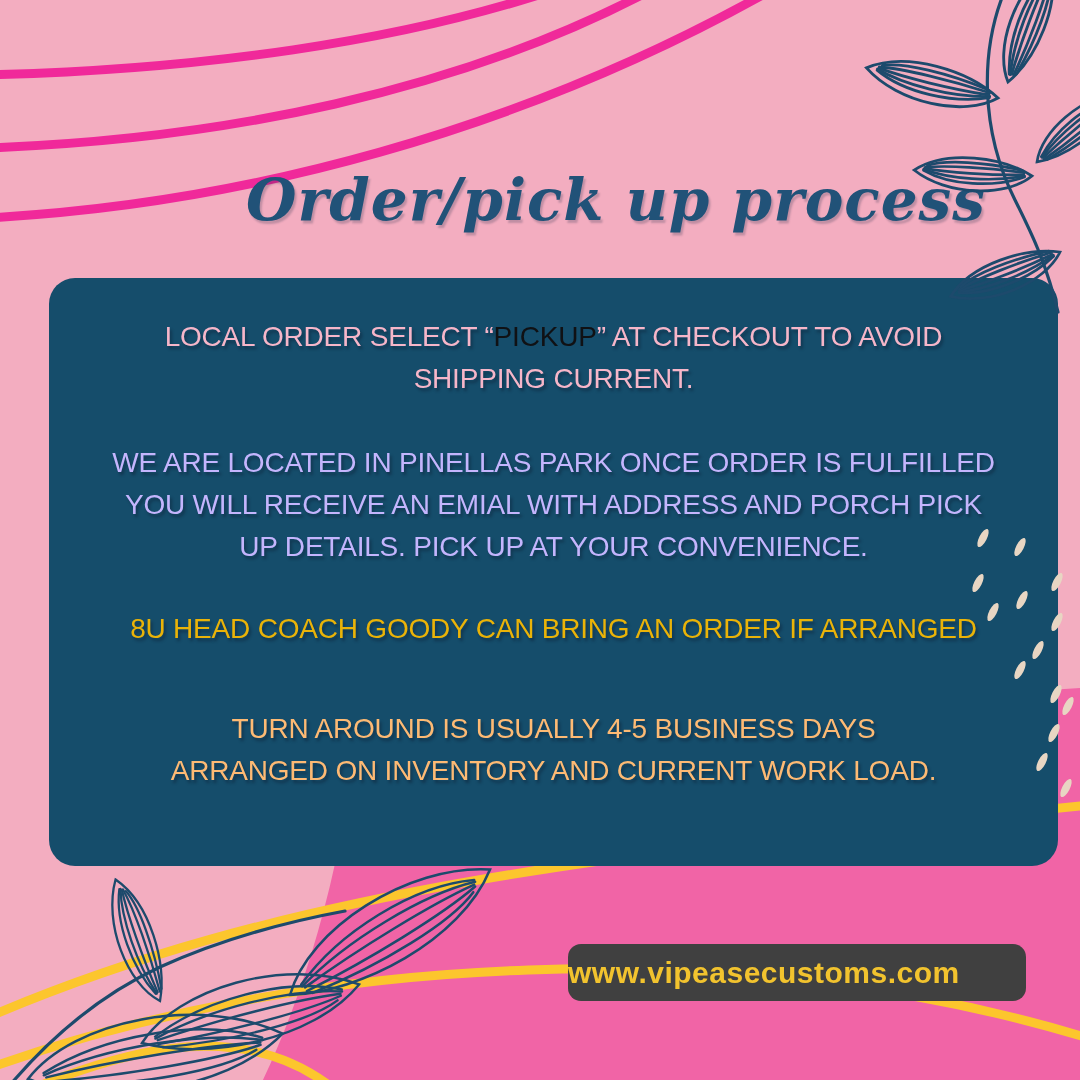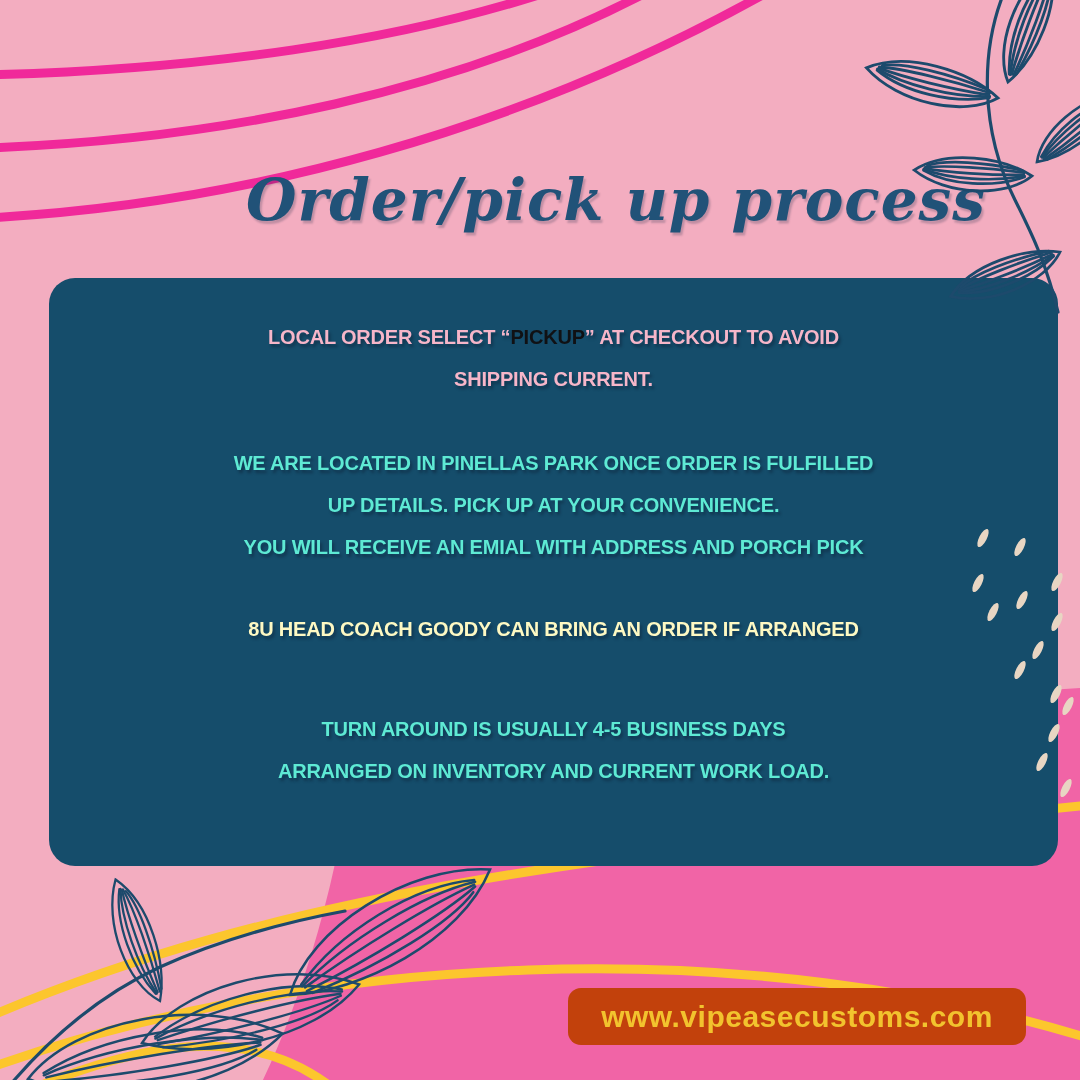--- a/index.html
+++ b/index.html
@@ -21,37 +21,37 @@
     text-shadow:2px 3px 2px rgba(15,30,60,.22);
   }
   
   .card{
     position:absolute;left:49px;top:278px;width:1009px;height:588px;
     background:#154d6b;border-radius:26px;
     box-sizing:border-box;padding-top:38px;
     text-align:center;
   }
   .card p{
-    margin:0 auto;font-weight:bold;font-size:20px;line-height:42px;
+    margin:0 auto;font-weight:normal;font-size:28px;line-height:42px;
     letter-spacing:-0.2px;
     text-shadow:2px 3px 3px rgba(10,15,35,.38);
   }
   .card .line{display:block;white-space:nowrap;}
   .p1{color:#f6b6c9;width:920px;margin-bottom:42px !important;}
   .p1 .hl{color:#101114;text-shadow:none;}
-  .p2{color:#5eead4;margin-bottom:40px !important;}
-  .p3{color:#fef9c3;margin-bottom:58px !important;}
-  .p4{color:#5eead4;}
+  .p2{color:#c4b5fd;margin-bottom:40px !important;}
+  .p3{color:#eab308;margin-bottom:58px !important;}
+  .p4{color:#fdba74;}
   
   .site-btn{
-    position:absolute;left:568px;top:988px;width:458px;height:57px;
-    background:#c2410c;border-radius:13px;border:none;cursor:pointer;
+    position:absolute;left:568px;top:944px;width:458px;height:57px;
+    background:#404040;border-radius:13px;border:none;cursor:pointer;
     color:#f2c32e;font-family:"Liberation Sans",sans-serif;
     font-weight:bold;font-size:30px;letter-spacing:.5px;
-    line-height:57px;text-align:center;padding:0;
+    line-height:57px;text-align:left;padding:0;
   }
 </style>
 </head>
 <body>
 
 <div id="canvas">
 
   <svg width="0" height="0" style="position:absolute" aria-hidden="true">
     <defs>
       <g id="leaf">
@@ -94,22 +94,22 @@
         <use href="#leaf" transform="translate(38,226) rotate(-5) scale(2.3)"></use>
       </g>
   </svg>
 
   <div class="title">Order/pick up process</div>
 
   <div class="card">
     <p class="p1"><span>LOCAL ORDER SELECT “</span><span class="hl">PICKUP</span><span>” AT CHECKOUT TO AVOID</span><span class="line">SHIPPING  CURRENT.</span></p>
     <p class="p2">
       <span class="line">WE ARE LOCATED IN PINELLAS PARK ONCE ORDER IS FULFILLED</span>
+      <span class="line">YOU WILL RECEIVE AN EMIAL WITH ADDRESS AND PORCH PICK</span>
       <span class="line">UP DETAILS. PICK UP AT YOUR CONVENIENCE.</span>
-      <span class="line">YOU WILL RECEIVE AN EMIAL WITH ADDRESS AND PORCH PICK</span>
     </p>
     <p class="p3">
       <span class="line">8U HEAD COACH GOODY CAN BRING AN ORDER IF ARRANGED</span>
     </p>
     <p class="p4">
       <span class="line">TURN AROUND IS USUALLY 4-5 BUSINESS DAYS</span>
       <span class="line">ARRANGED ON INVENTORY AND CURRENT WORK LOAD.</span>
     </p>
   </div>
 

